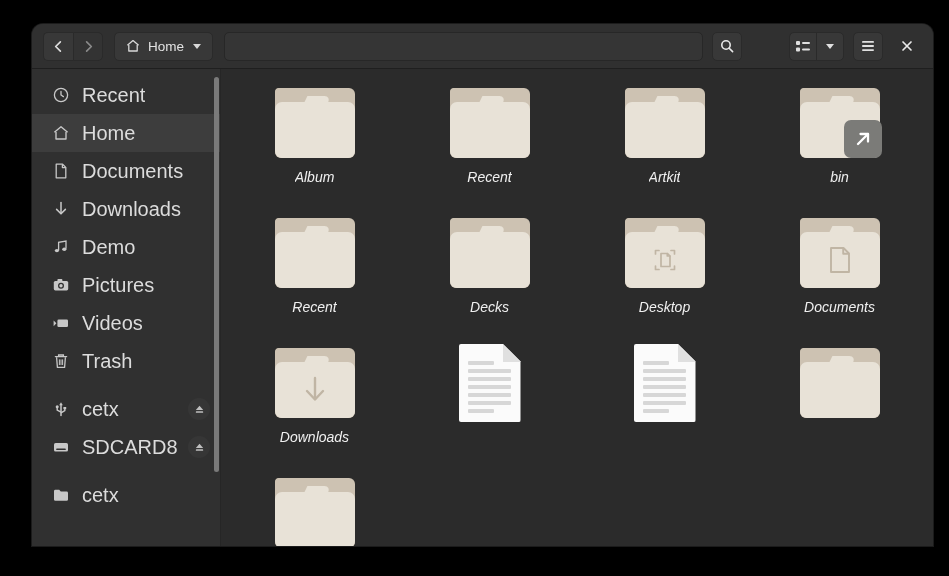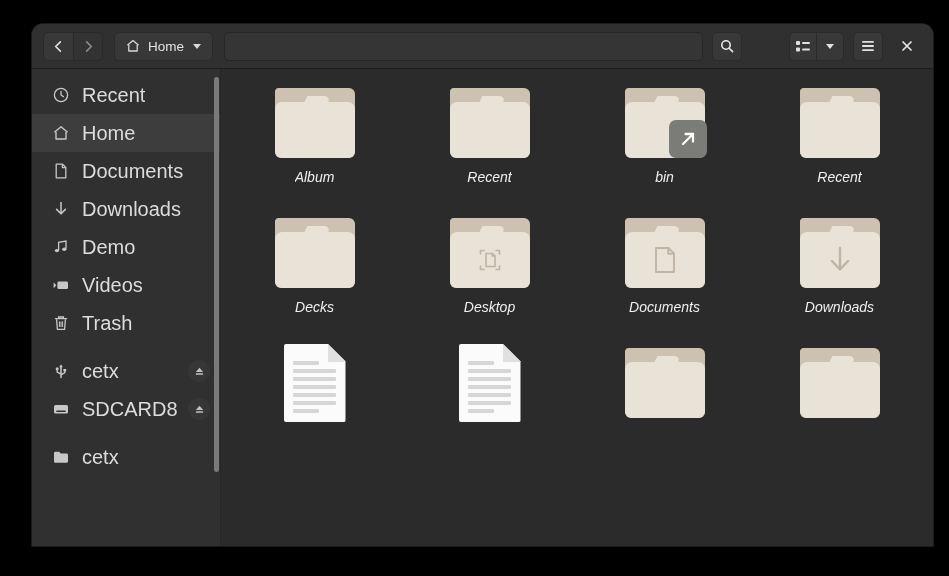--- a/index.html
+++ b/index.html
@@ -457,20 +457,31 @@
                 <path d="M6.6 12.2 V4.4 L14 3 V10.8" fill="none" stroke="currentColor" stroke-width="1.3"></path>
                 <ellipse cx="4.9" cy="12.6" rx="2.1" ry="1.7" fill="currentColor"></ellipse>
                 <ellipse cx="12.3" cy="11.2" rx="2.1" ry="1.7" fill="currentColor"></ellipse>
               </svg>
             </span>
             <span class="side-label">Demo</span>
           </div>
           <div class="side-item">
             <span class="side-icon">
               <svg width="18" height="18" viewBox="0 0 18 18">
+                <rect x="1.8" y="5" width="14.4" height="9.4" rx="1.6" fill="currentColor"></rect>
+                <rect x="5.4" y="3.1" width="5" height="2.4" rx="0.8" fill="currentColor"></rect>
+                <circle cx="9" cy="9.7" r="3" fill="#303030"></circle>
+                <circle cx="9" cy="9.7" r="1.7" fill="currentColor"></circle>
+              </svg>
+            </span>
+            <span class="side-label">Pictures</span>
+          </div>
+          <div class="side-item">
+            <span class="side-icon">
+              <svg width="18" height="18" viewBox="0 0 18 18">
                 <rect x="5.4" y="5.6" width="10.6" height="7.4" rx="1.3" fill="currentColor"></rect>
                 <path d="M1.6 6.4 L4.4 9.3 L1.6 12.2 Z" fill="currentColor"></path>
               </svg>
             </span>
             <span class="side-label">Videos</span>
           </div>
           <div class="side-item">
             <span class="side-icon">
               <svg width="18" height="18" viewBox="0 0 18 18">
                 <path d="M3.4 4.6 H14.6" fill="none" stroke="currentColor" stroke-width="1.4" stroke-linecap="round"></path>
@@ -545,20 +556,31 @@
           <div class="cell">
             <div class="icon-wrap">
               <div class="folder">
                 <div class="back"></div>
                 <div class="tab"></div>
                 <div class="notch"></div>
                 <div class="front"></div>
               </div>
             </div>
             <div class="cell-label">Recent</div>
+          </div>
+          <div class="cell">
+            <div class="icon-wrap">
+              <div class="folder">
+                <div class="back"></div>
+                <div class="tab"></div>
+                <div class="notch"></div>
+                <div class="front"></div>
+              </div>
+            </div>
+            <div class="cell-label">Artkit</div>
           </div>
           <div class="cell">
             <div class="icon-wrap">
               <div class="folder">
                 <div class="back"></div>
                 <div class="tab"></div>
                 <div class="notch"></div>
                 <div class="front"></div>
               </div>
               <div class="emblem">

